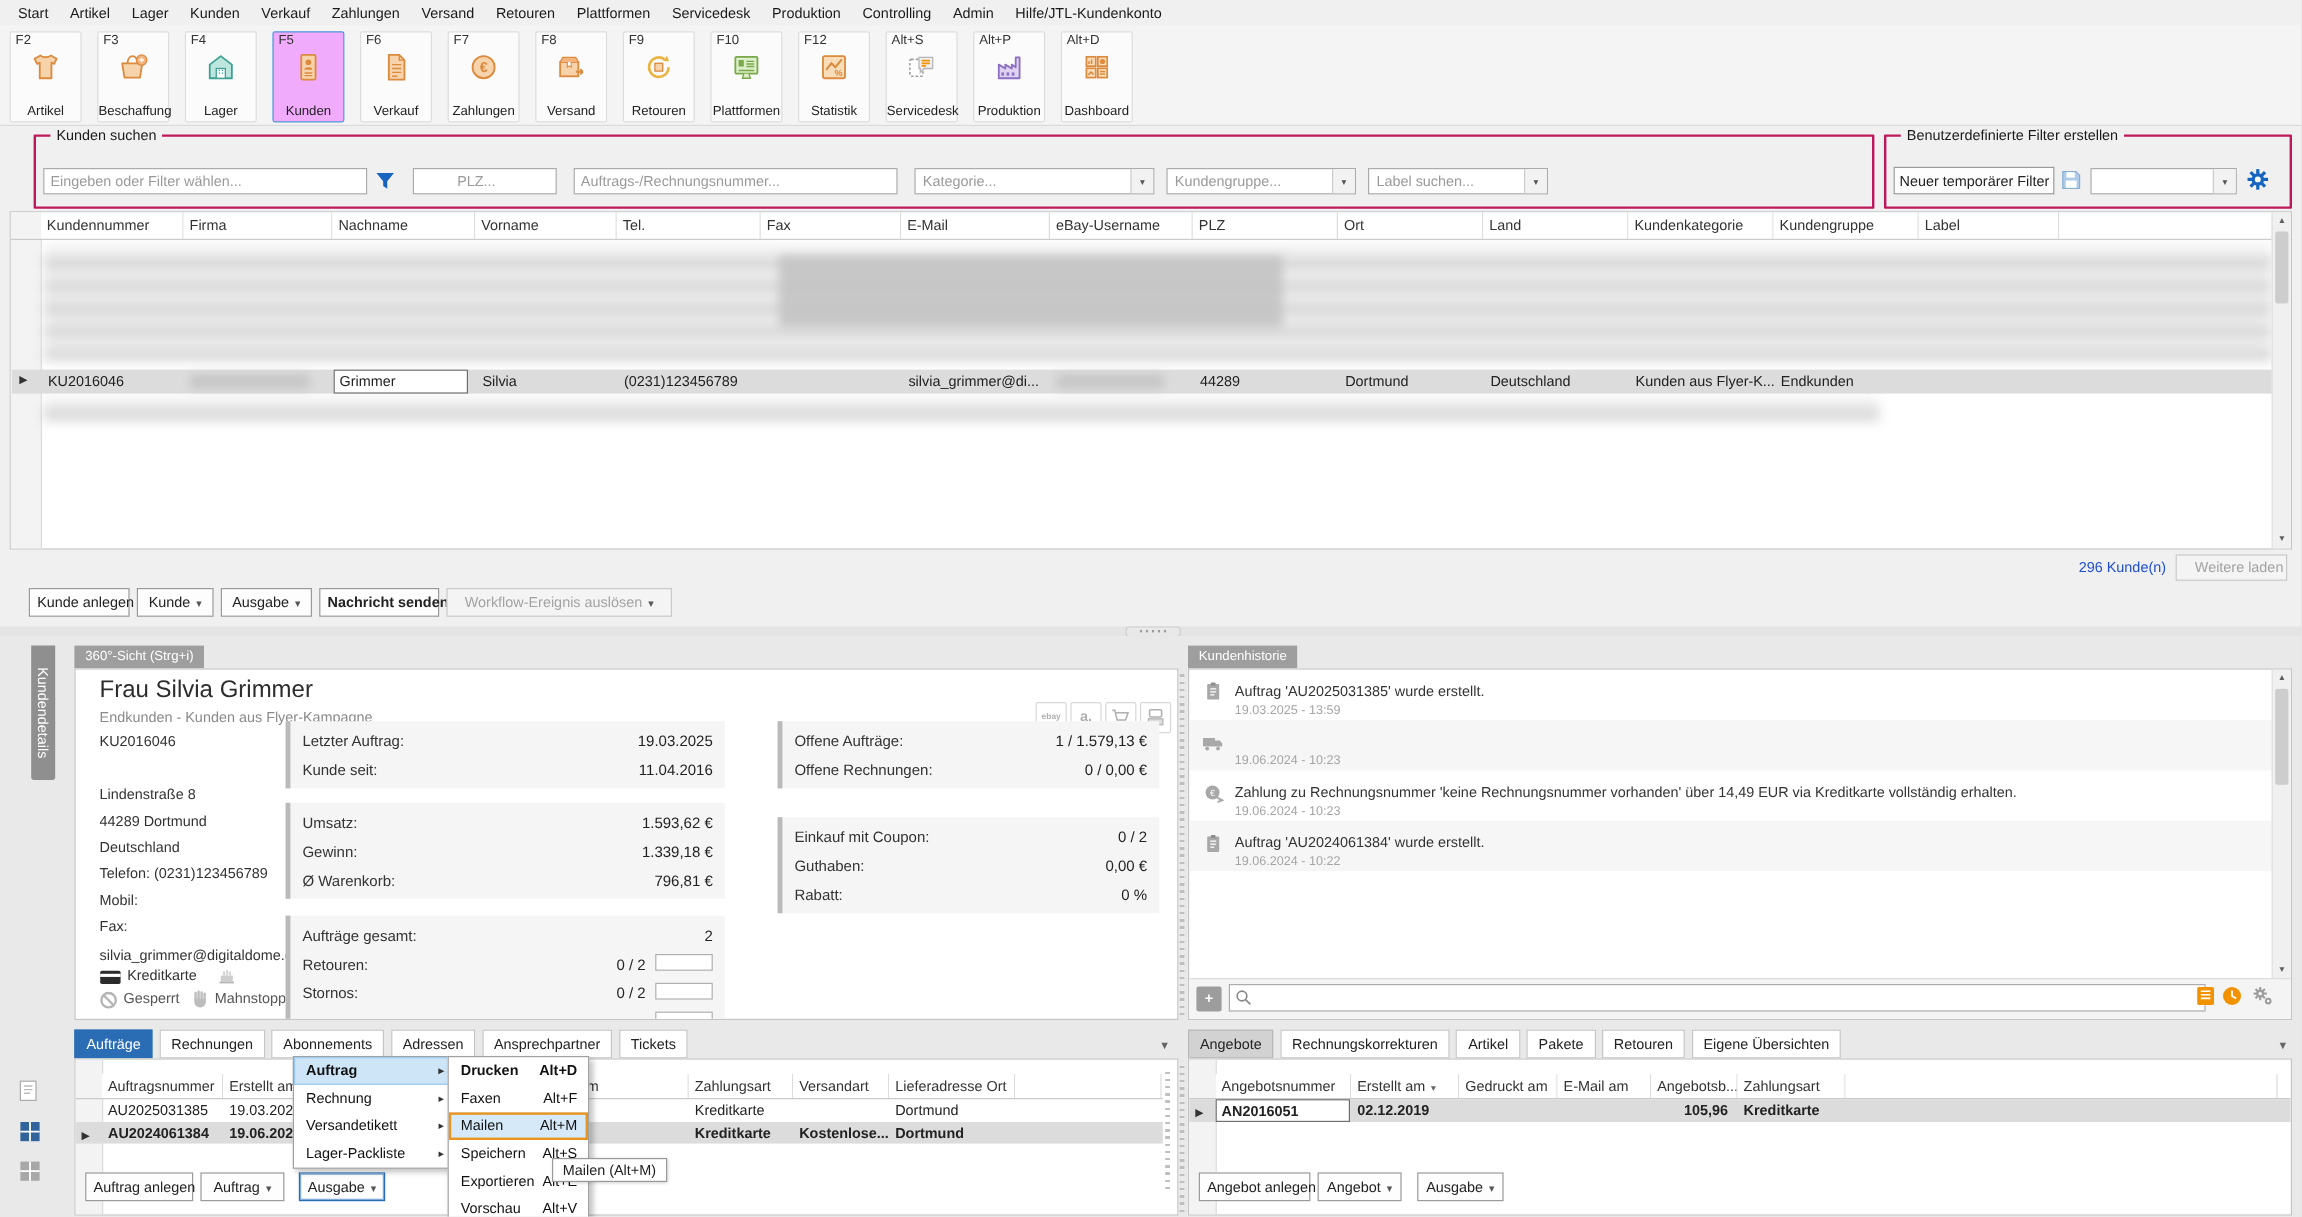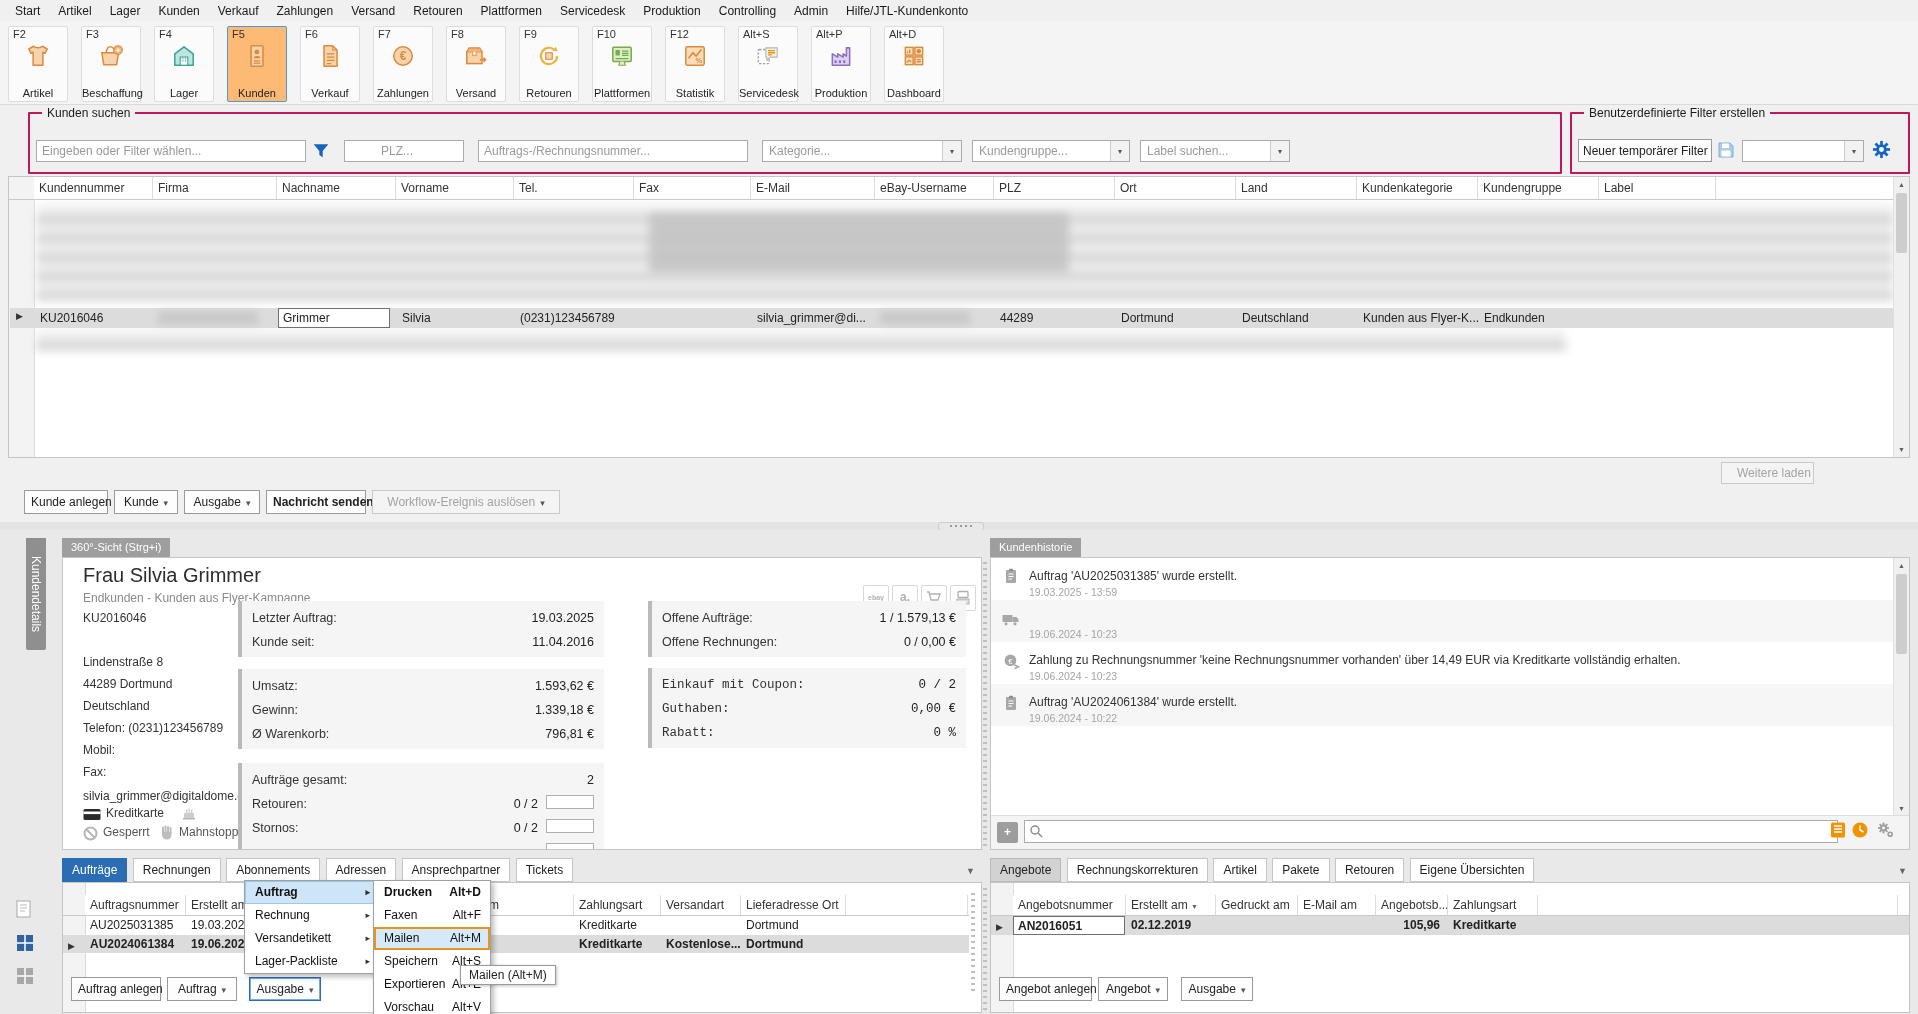--- a/index.html
+++ b/index.html
@@ -8,21 +8,21 @@
   .abs{position:absolute;}
   
   #menubar{position:absolute;left:0;top:0;width:1918px;height:21px;background:#f0f0f0;display:flex;align-items:center;padding-left:6px;}
   .menu-item{padding:2px 9px;color:#1a1a1a;white-space:nowrap;}
   
   #toolbar{position:absolute;left:0;top:21px;width:1918px;height:83px;background:#f4f4f4;border-bottom:1px solid #dadada;}
   .tbtn{position:absolute;top:5px;width:58px;height:74px;border:1px solid #ddd;background:#fbfbfb;border-radius:2px;}
   .tbtn .key{position:absolute;top:1px;left:4px;font-size:11px;color:#333;}
   .tbtn .cap{position:absolute;bottom:2px;width:100%;text-align:center;font-size:11px;color:#222;}
   .tbtn .ico{position:absolute;top:16px;left:50%;transform:translateX(-50%);width:26px;height:26px;}
-  .tbtn.active{background:#fdba74;border-color:#4e97d8;}
+  .tbtn.active{background:#f0abfc;border-color:#4e97d8;}
   
   .groupbox{position:absolute;border:2px solid #be185d;border-radius:1px;}
   .groupbox .legend{position:absolute;top:-8px;left:12px;background:#f0f0f0;padding:0 5px;color:#1a1a1a;}
   .txtinput{position:absolute;height:22px;border:1px solid #ababab;background:#fff;padding:0 5px;font:12px "Liberation Sans",sans-serif;box-sizing:border-box;color:#333;}
   input::placeholder{color:#9a9a9a;opacity:1;}
   .combo{position:absolute;height:22px;border:1px solid #ababab;background:#fff;box-sizing:border-box;}
   .combo .ph{position:absolute;left:6px;top:3px;color:#9a9a9a;white-space:nowrap;overflow:hidden;}
   .combo .arrow{position:absolute;right:0;top:0;bottom:0;width:18px;background:#f2f2f2;border-left:1px solid #ccc;text-align:center;font-size:8px;line-height:21px;color:#555;}
   .btn{position:absolute;height:24px;border:1px solid #9a9a9a;background:#fdfdfd;font:12px "Liberation Sans",sans-serif;color:#222;text-align:center;box-sizing:border-box;padding:3px 6px;white-space:nowrap;}
   .btn.disabled{color:#a3a3a3;border-color:#c9c9c9;background:#f4f4f4;}
@@ -313,21 +313,21 @@
     </div>
 
     <div class="sb" style="right:0;top:0;width:15px;height:280px;">
       <div class="up">▲</div>
       <div class="thumb" style="top:16px;height:60px;"></div>
       <div class="dn">▼</div>
     </div>
   </div>
 
   <div class="abs" style="left:1600px;top:466px;width:205px;text-align:right;color:#1d4ed8;">296 Kunde(n)</div>
-  <button class="btn disabled" style="left:1721px;top:462px;width:93px;height:22px;padding:2px 15px;">Weitere laden</button>
+  <button class="btn disabled" style="left:1813px;top:462px;width:93px;height:22px;padding:2px 15px;">Weitere laden</button>
 
   <button class="btn" style="left:24px;top:490px;width:84px;">Kunde anlegen</button>
   <button class="btn" style="left:114px;top:490px;width:64px;"><span>Kunde</span><span class="caret">▾</span></button>
   <button class="btn" style="left:184px;top:490px;width:76px;"><span>Ausgabe</span><span class="caret">▾</span></button>
   <button class="btn" style="left:266px;top:490px;width:100px;font-weight:bold;">Nachricht senden</button>
   <button class="btn disabled" style="left:372px;top:490px;width:188px;"><span>Workflow-Ereignis auslösen</span><span class="caret">▾</span></button>
 
   <div class="abs" style="left:0;top:522px;width:1918px;height:8px;background:#e4e4e4;"></div>
   <div class="grip" style="left:938px;top:522px;width:44px;">
       <i></i>
@@ -428,21 +428,21 @@
         </div>
       <div class="statrow">
           <span>Gewinn:</span>
           <span class="val">1.339,18 €</span>
         </div>
       <div class="statrow">
           <span>Ø Warenkorb:</span>
           <span class="val">796,81 €</span>
         </div>
     </div>
-    <div class="statbox" style="left:585px;top:110px;width:318px;height:80px;font-family:Liberation Mono, monospace;">
+    <div class="statbox" style="left:585px;top:123px;width:318px;height:80px;">
       <div class="statrow">
           <span>Einkauf mit Coupon:</span>
           <span class="val">0 / 2</span>
         </div>
       <div class="statrow">
           <span>Guthaben:</span>
           <span class="val">0,00 €</span>
         </div>
       <div class="statrow">
           <span>Rabatt:</span>

